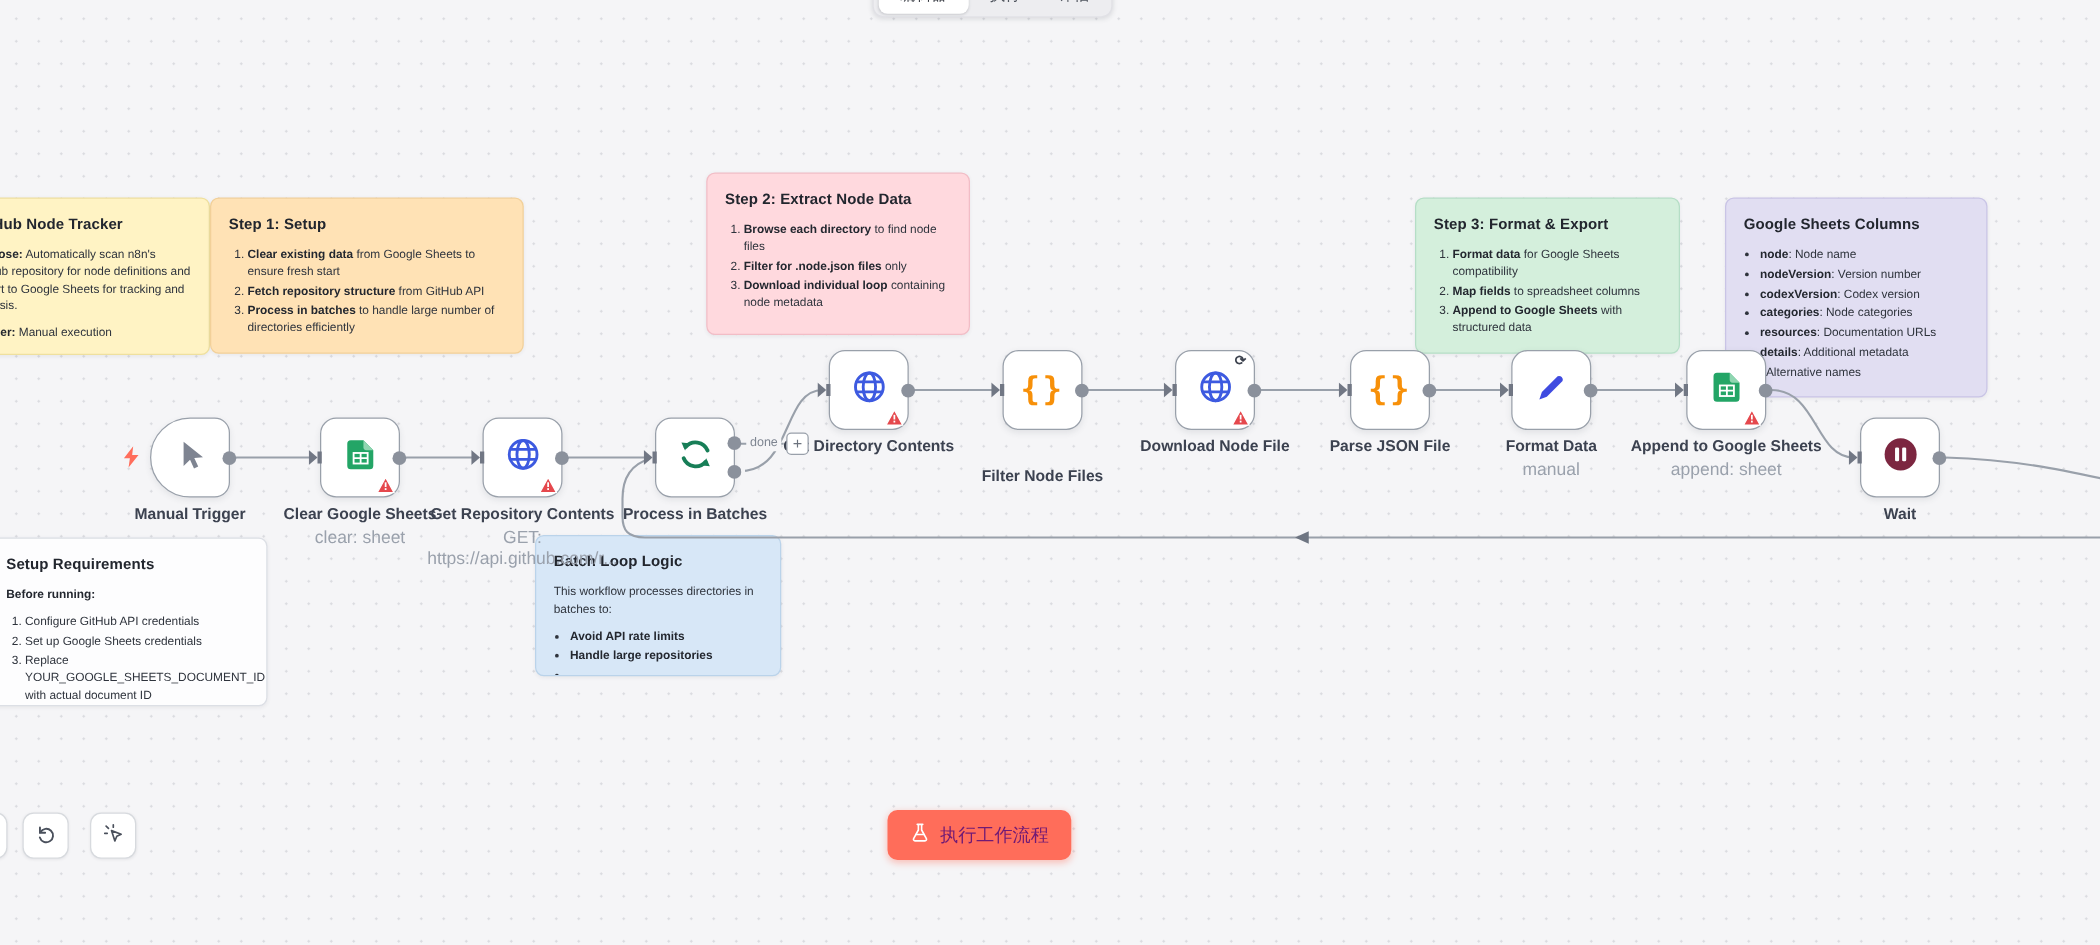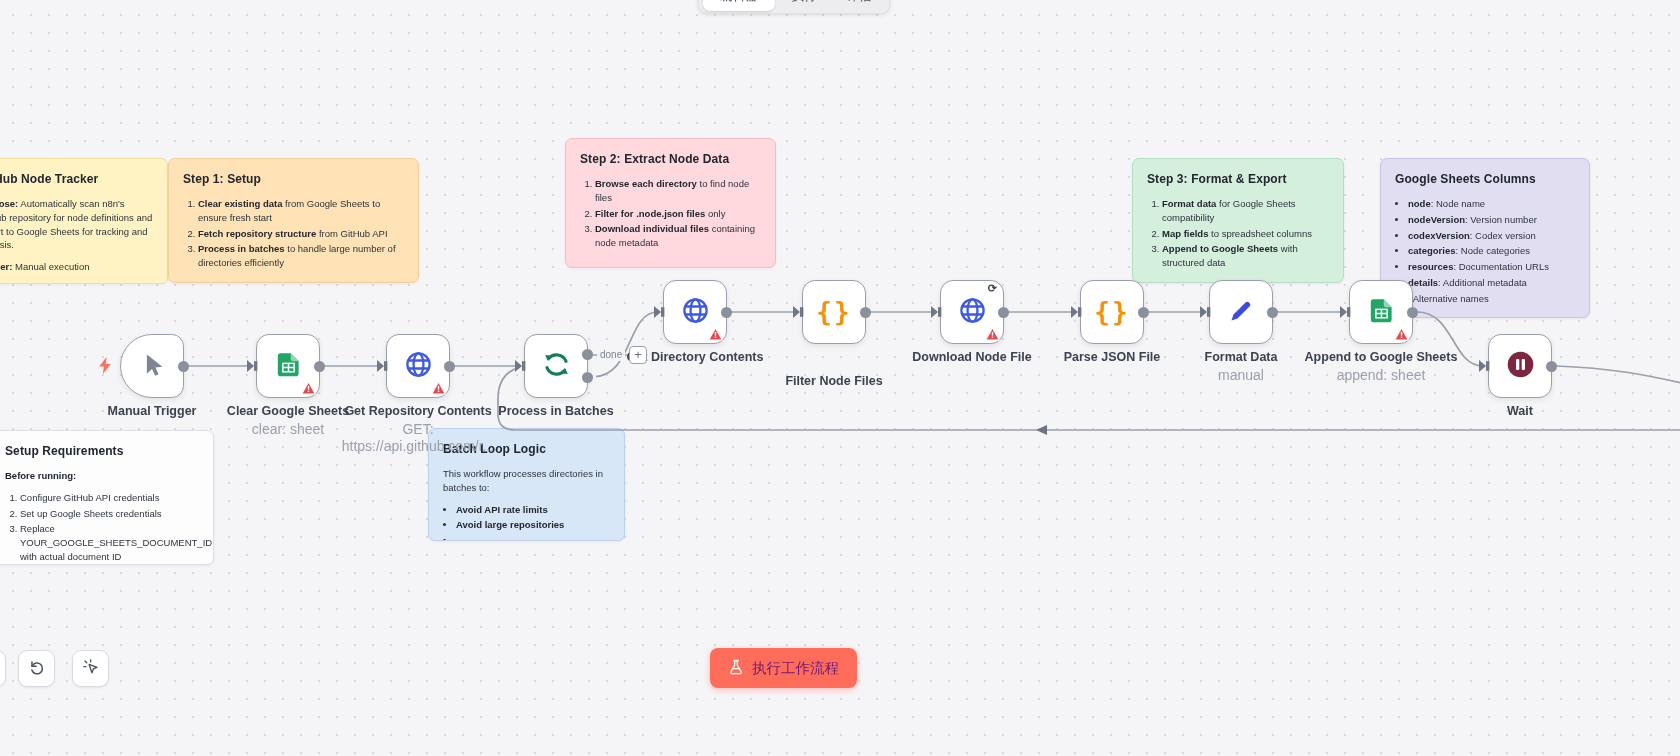--- a/index.html
+++ b/index.html
@@ -172,21 +172,21 @@
           <li><strong>Process in batches</strong> to handle large number of directories efficiently</li>
         </ol>
       </div>
     </div>
     <div class="sticky" style="left: 565px; top: 138px; width: 211px; height: 130px; background: rgb(255, 217, 222); border-color: rgb(242, 189, 198);">
       <h3>Step 2: Extract Node Data</h3>
       <div class="body">
         <ol>
           <li><strong>Browse each directory</strong> to find node files</li>
           <li><strong>Filter for .node.json files</strong> only</li>
-          <li><strong>Download individual files</strong> containing node metadata</li>
+          <li><strong>Download individual loop</strong> containing node metadata</li>
         </ol>
       </div>
     </div>
     <div class="sticky" style="left: 1132px; top: 158px; width: 212px; height: 125px; background: rgb(212, 239, 220); border-color: rgb(181, 222, 198);">
       <h3>Step 3: Format &amp; Export</h3>
       <div class="body">
         <ol>
           <li><strong>Format data</strong> for Google Sheets compatibility</li>
           <li><strong>Map fields</strong> to spreadsheet columns</li>
           <li><strong>Append to Google Sheets</strong> with structured data</li>
@@ -217,21 +217,21 @@
           <li>Replace YOUR_GOOGLE_SHEETS_DOCUMENT_ID with actual document ID</li>
         </ol>
       </div>
     </div>
     <div class="sticky" style="left: 428px; top: 428px; width: 197px; height: 113px; background: rgb(215, 231, 247); border-color: rgb(186, 211, 234);">
       <h3>Batch Loop Logic</h3>
       <div class="body">
         <p>This workflow processes directories in batches to:</p>
         <ul>
           <li><strong>Avoid API rate limits</strong></li>
-          <li><strong>Avoid large repositories</strong></li>
+          <li><strong>Handle large repositories</strong></li>
           <li></li>
         </ul>
       </div>
     </div>
     <div class="node trigger" style="left: 120px; top: 334px;">
       <span><svg viewBox="0 0 24 24" width="27" height="27">
           <path d="M7 3 V20.3 L11.6 15.9 L14.4 22.1 L17.4 20.7 L14.6 14.6 L20.8 14 Z" fill="#7E8491"></path>
         </svg></span>
       <span class="out"></span>
     </div>

